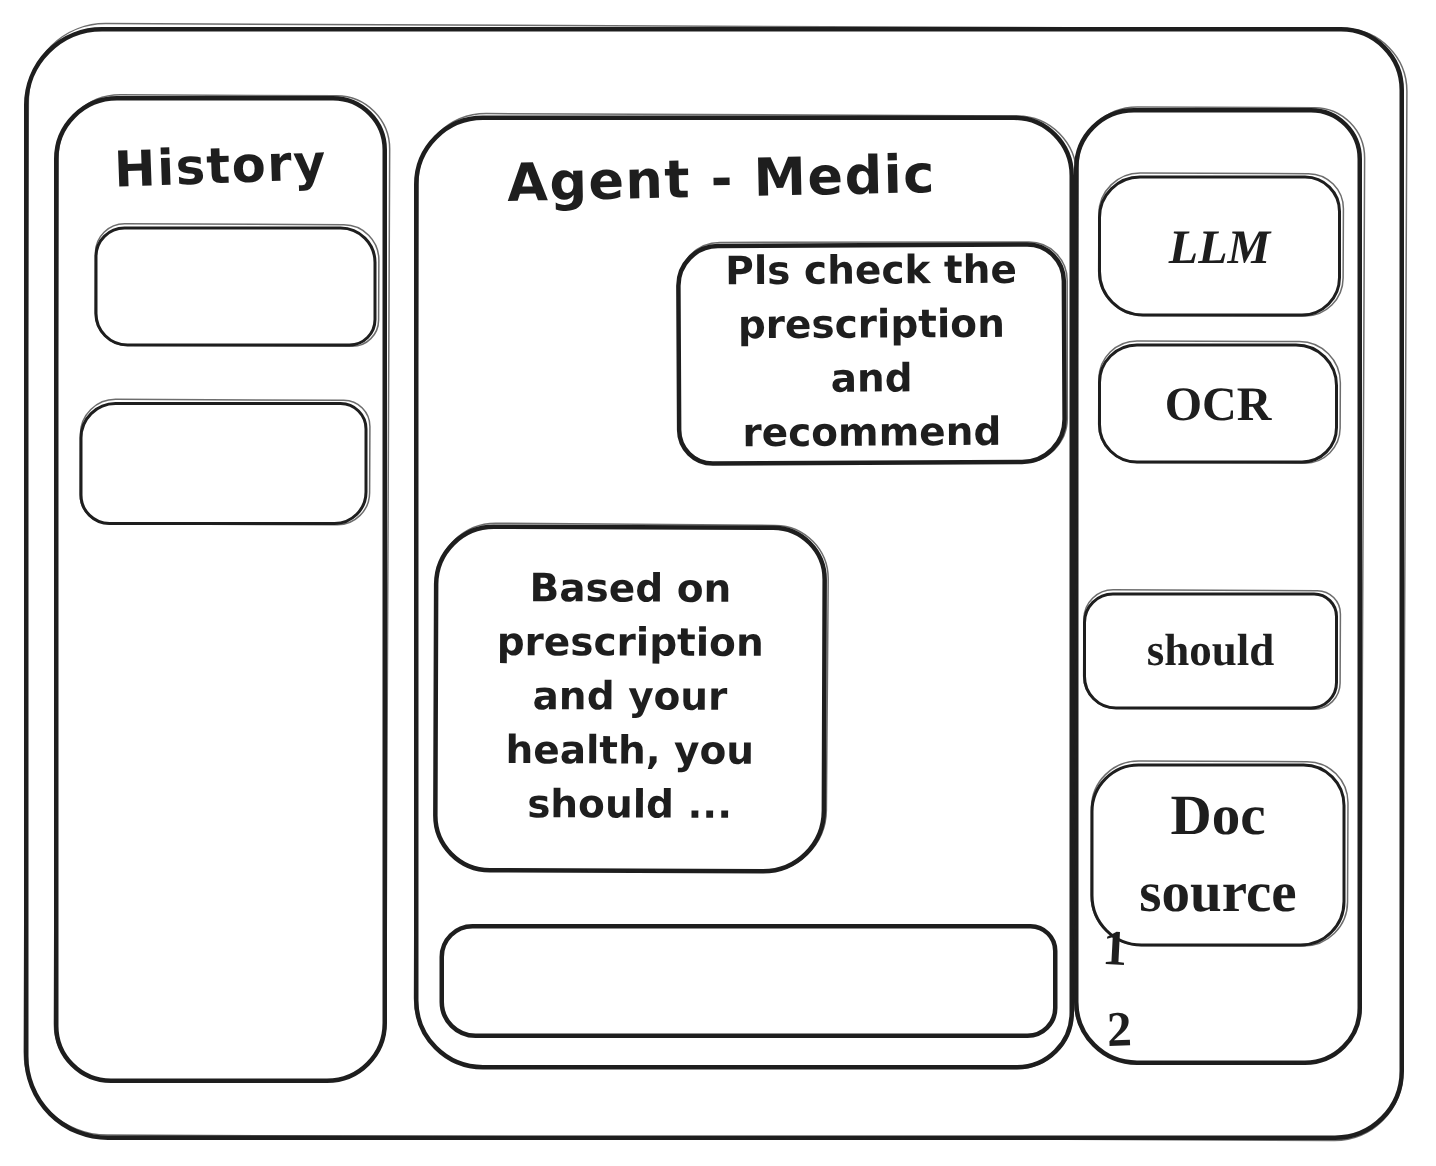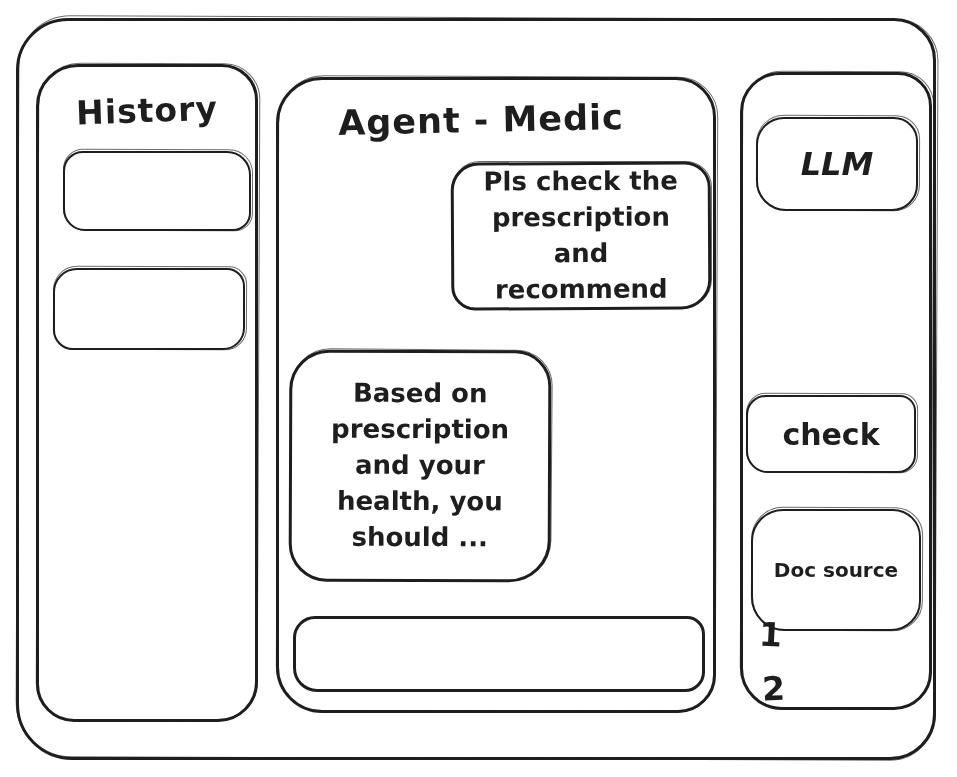--- a/index.html
+++ b/index.html
@@ -97,22 +97,23 @@
     border-radius:22px 18px 20px 24px;
     border:3px solid var(--ink);
     background:var(--bg);
     font:inherit; font-size:24px; color:var(--ink);
     padding:0 18px;
     outline:none;
   }
 
   
   .tools-panel{
-    left:740px; top:72px; width:192px; height:638px;
+    left:716px; top:72px; width:192px; height:638px;
     border-radius:40px 34px 38px 42px;
+    font-family:Liberation Serif, serif;
   }
   .tool-box{
     position:absolute;
     display:flex; align-items:center; justify-content:center;
     text-align:center;
     font-size:32px; font-weight:600;
     border-width:2.8px;
     cursor:default;
   }
   .tool-llm{
@@ -125,21 +126,21 @@
     border-radius:26px 28px 24px 26px;
   }
   .tool-params{
     left:3px; top:320px; width:170px; height:78px;
     border-radius:20px 16px 18px 22px;
     font-size:30px;
   }
   .tool-doc-source{
     left:8px; top:434px; width:170px; height:122px;
     border-radius:32px 28px 30px 34px;
-    font-size:20px; line-height:1.35;
+    font-size:38px; line-height:1.35;
     padding:4px 6px;
   }
   .doc-num{
     position:absolute;
     font-size:33px; font-weight:600;
   }
   .doc-num-1{ left:16px; top:540px; transform:rotate(3deg); }
   .doc-num-2{ left:19px; top:594px; transform:rotate(-2deg); }
 </style>
 </head>
@@ -159,21 +160,22 @@
   <div class="sketch bubble user-bubble">Pls check the prescription and recommend</div>
 
   <div class="sketch bubble assistant-bubble">Based on prescription and your health, you should ...</div>
 
   <input class="abs chat-input" type="text" value="" style="">
 </main>
 
 <aside class="sketch tools-panel">
   <div class="sketch tool-box tool-llm">LLM</div>
 
+  <div class="sketch tool-box tool-ocr">OCR</div>
 
-  <div class="sketch tool-box tool-params">check</div>
+  <div class="sketch tool-box tool-params">should</div>
 
   <div class="sketch tool-box tool-doc-source">Doc source</div>
 
   <div class="doc-num doc-num-1">1</div>
 
   <div class="doc-num doc-num-2">2</div>
 </aside>
 
 </body></html>

